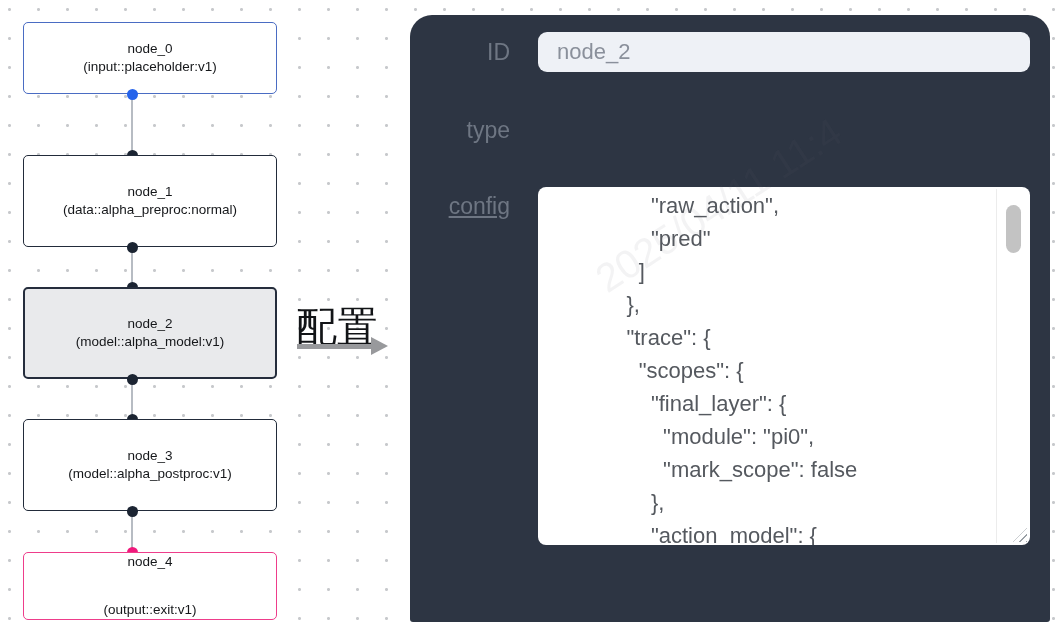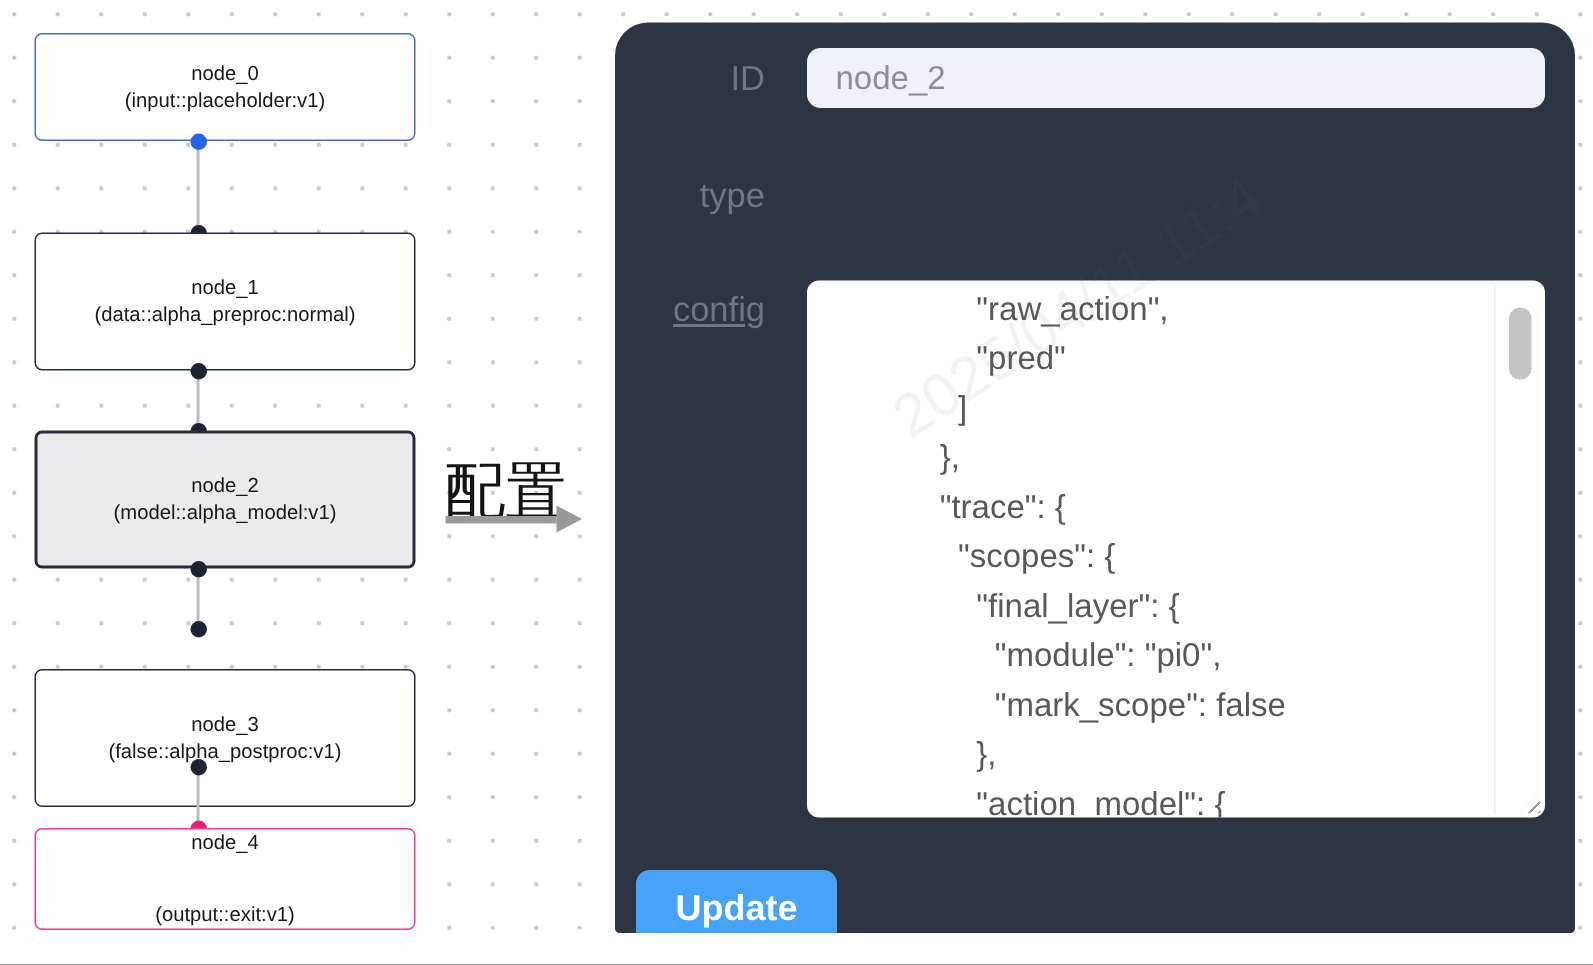--- a/index.html
+++ b/index.html
@@ -100,23 +100,23 @@
 
   <div class="node selected-variant" style="top:287px;height:92px;">
     <div>node_2</div>
     <div class="node-sub">(model::alpha_model:v1)</div>
   </div>
 
   <div class="edge-line" style="top:379px;height:40px;"></div>
   <div class="port" style="top:373.5px;"></div>
   <div class="port" style="top:413.5px;"></div>
 
-  <div class="node" style="top:419px;height:92px;margin-top:27px;">
+  <div class="node" style="top:419px;height:92px;">
     <div>node_3</div>
-    <div class="node-sub">(false::alpha_postproc:v1)</div>
+    <div class="node-sub">(model::alpha_postproc:v1)</div>
   </div>
 
   <div class="edge-line" style="top:511px;height:41px;"></div>
   <div class="port" style="top:505.5px;"></div>
   <div class="port pink" style="top:546.5px;"></div>
 
   <div class="node output-variant" style="top:552px;height:68px;">
     <div>node_4</div>
     <div class="node-sub">(output::exit:v1)</div>
   </div>
@@ -146,17 +146,16 @@
         "final_layer": {
           "module": "pi0",
           "mark_scope": false
         },
         "action_model": {</div>
     <div class="scroll-track"></div>
     <div class="scroll-thumb"></div>
     <div class="resize-handle"></div>
   </div>
 
-  <button class="update-btn">Update</button>
 
 </div>
 
 <div class="watermark">2025/04/11 11:4</div>
 
 </body></html>

